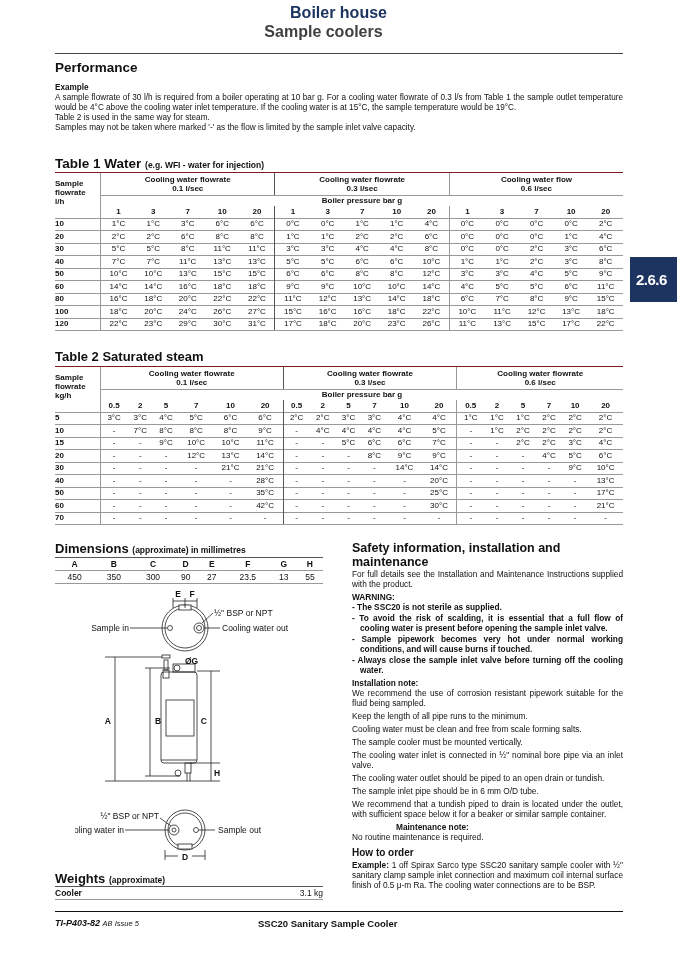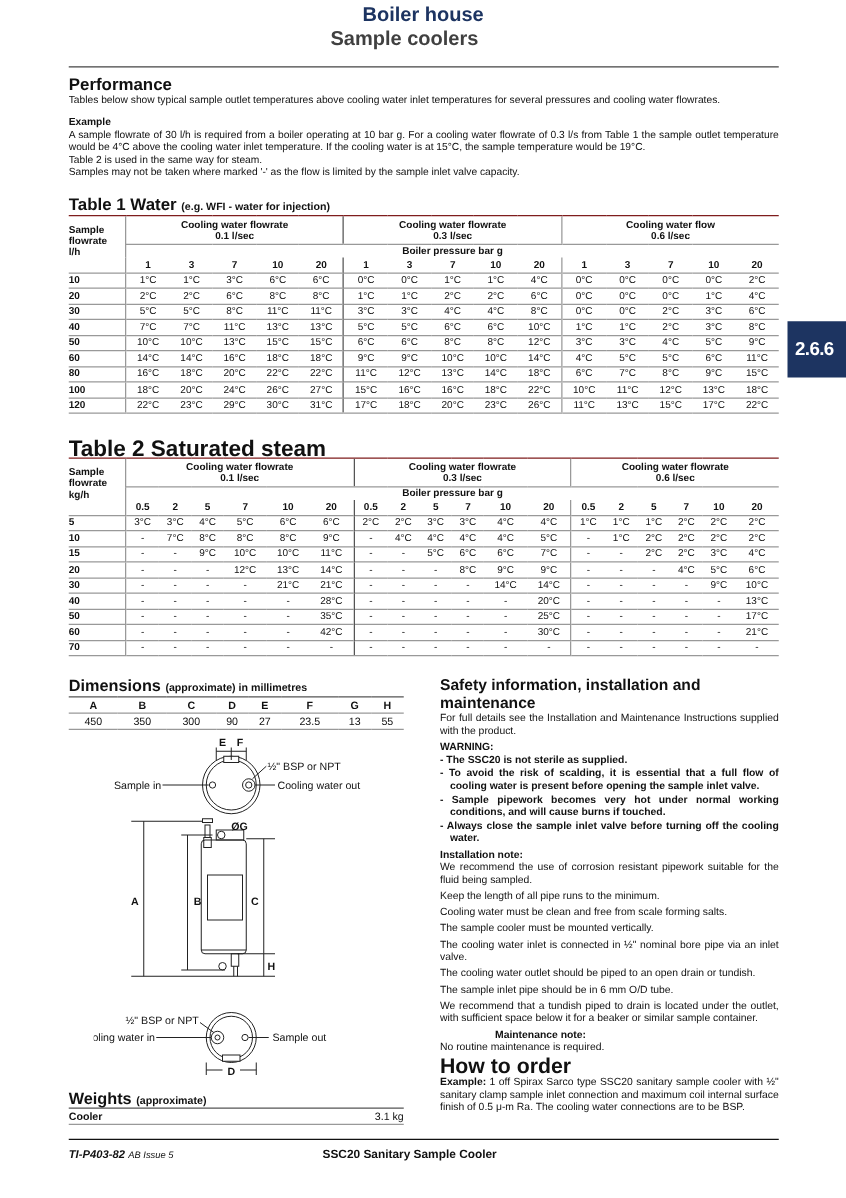--- a/index.html
+++ b/index.html
@@ -49,21 +49,20 @@
 </head>
 <body>
 
 <div class="hdr1">Boiler house</div>
 <div class="hdr2">Sample coolers</div>
 <div class="rule-top"></div>
 <div class="tab">2.6.6</div>
 
 <div class="block" style="top:61px;">
   <h2 style="font-size:13.5px;line-height:14px;">Performance</h2>
-  <p>Tables below show typical sample outlet temperatures above cooling water inlet temperatures for several pressures and cooling water flowrates.</p>
   <p class="b" style="margin-top:8px;">Example</p>
   <p class="just">A sample flowrate of 30 l/h is required from a boiler operating at 10 bar g. For a  cooling water flowrate of 0.3 l/s from Table 1 the sample outlet temperature would be 4°C above the cooling water inlet temperature. If the cooling water is at 15°C, the sample temperature would be 19°C.</p>
   <p>Table 2 is used in the same way for steam.</p>
   <p>Samples may not be taken where marked '-' as the flow is limited by the sample inlet valve capacity.</p>
 </div>
 
 <div class="block" style="top:156px;">
   <h2 style="font-size:13.5px;"><span>Table 1  Water</span> <small>(e.g. WFI - water for injection)</small></h2>
 </div>
 <table class="perf" id="t1" style="top:172px;">
@@ -257,21 +256,21 @@
         <td class="grp">11°C</td>
         <td>13°C</td>
         <td>15°C</td>
         <td>17°C</td>
         <td>22°C</td>
       </tr>
     </tbody>
 </table>
 
 <div class="block" style="top:349px;">
-  <h2 style="font-size:18px;">Table 2  Saturated steam</h2>
+  <h2 style="font-size:13px;">Table 2  Saturated steam</h2>
 </div>
 <table class="perf" id="t2" style="top:366px;">
   <thead>
     <tr class="r1">
       <th class="rowh" rowspan="3" style="vertical-align:top;padding-top:6px;line-height:9px;">
         <span>Sample</span><br><span>flowrate</span><br><span>kg/h</span>
       </th>
       <th colspan="6" class="first sub" style="height:22px;line-height:9px;"><span>Cooling water flowrate</span><br><span>0.1 l/sec</span></th>
       <th colspan="6" class="grp2 sub" style="line-height:9px;"><span>Cooling water flowrate</span><br><span>0.3 l/sec</span></th>
       <th colspan="6" class="grp sub" style="line-height:9px;"><span>Cooling water flowrate</span><br><span>0.6 l/sec</span></th>
@@ -617,19 +616,19 @@
       <p class="just">Keep the length of all pipe runs to the minimum.</p>
       <p class="just">Cooling water must be clean and free from scale forming salts.</p>
       <p class="just">The sample cooler must be mounted vertically.</p>
       <p class="just">The cooling water inlet is connected in ½" nominal bore pipe via an inlet valve.</p>
       <p class="just">The cooling water outlet should be piped to an open drain or tundish.</p>
       <p class="just">The sample inlet pipe should be in 6 mm O/D tube.</p>
       <p class="just">We recommend that a tundish piped to drain is located under the outlet, with sufficient space below it for a beaker or similar sample container.</p>
     </div>
   <p class="b" style="margin-bottom:0;padding-left:44px;">Maintenance note:</p>
   <p>No routine maintenance is required.</p>
-  <h2 style="font-size:17px;margin-top:4px;line-height:14px;">How to order</h2>
+  <h2 style="font-size:10px;margin-top:4px;line-height:14px;">How to order</h2>
   <p class="just"><span class="b">Example:</span><span> 1 off Spirax Sarco type SSC20 sanitary sample cooler with ½" sanitary clamp sample inlet connection and maximum coil internal surface finish of 0.5 μ-m Ra. The cooling water connections are to be BSP.</span></p>
 </div>
 
 <div class="rule-bot"></div>
 <div class="foot-l"><span>TI-P403-82</span> <span class="small">AB Issue 5</span></div>
 <div class="foot-c">SSC20 Sanitary Sample Cooler</div>
 
 </body></html>

